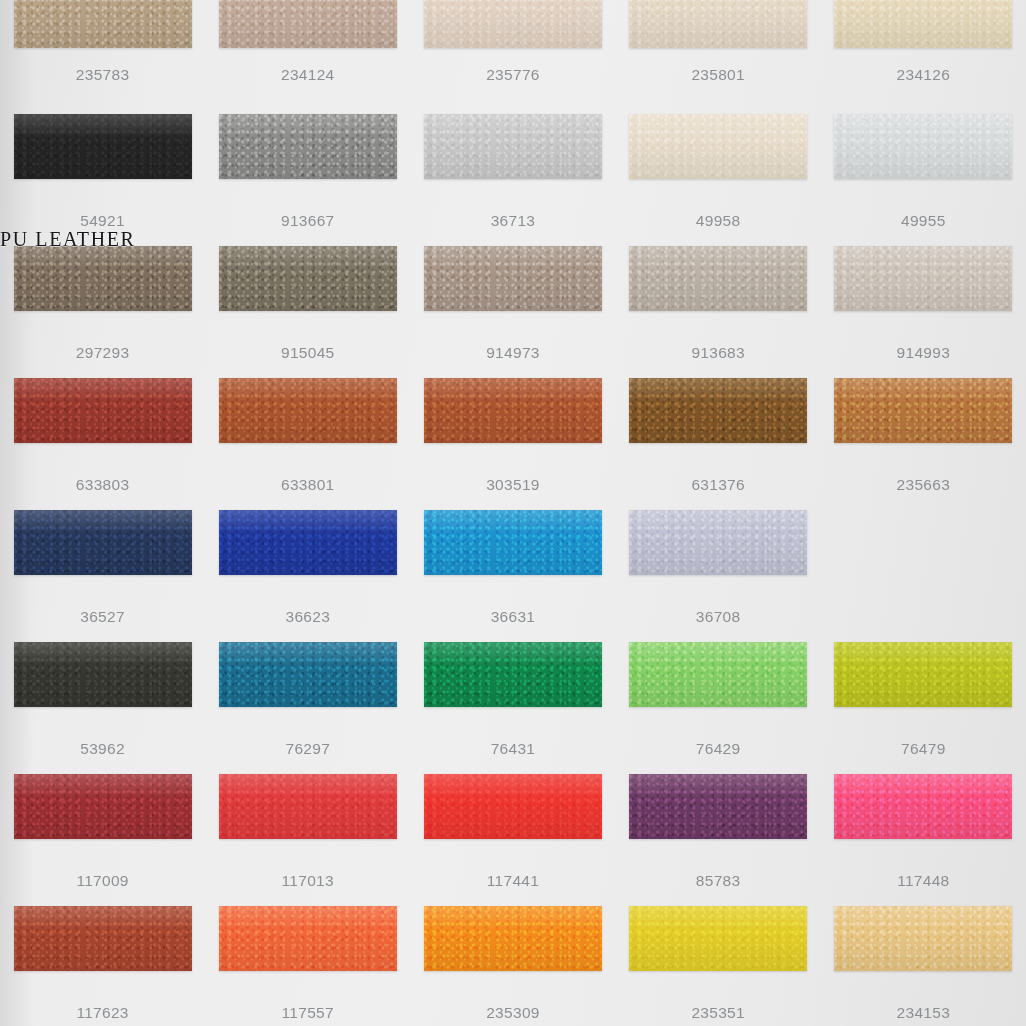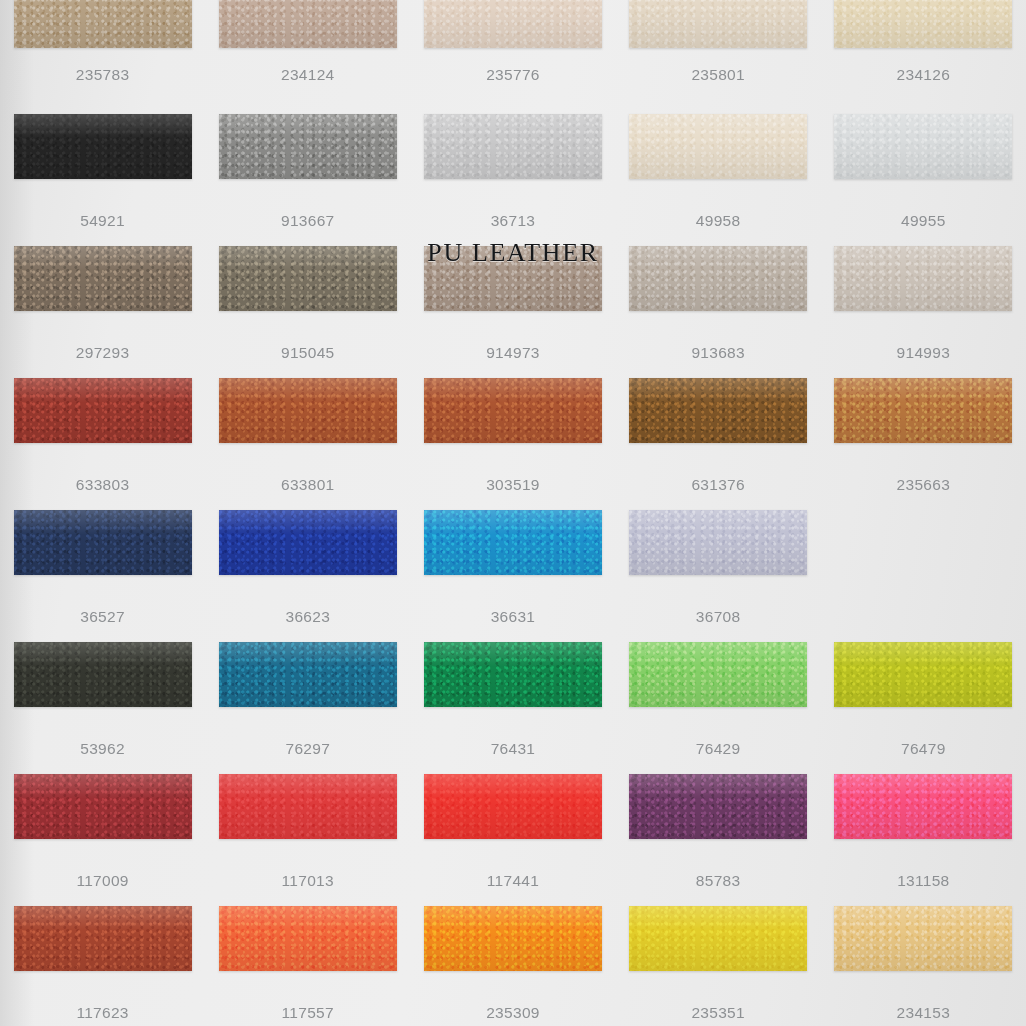--- a/index.html
+++ b/index.html
@@ -96,29 +96,27 @@
     line-height: 1;
     white-space: nowrap;
   }
   .row-0 .code { margin-top: 19px; text-align: center; }
 
   #title {
     position: absolute;
     left: 0;
     right: 0;
     top: 229px;
-    text-align: center;
     font-family: "Liberation Serif", serif;
-    font-size: 26px;
+    font-size: 20px;
     letter-spacing: 1.6px;
     color: #15171a;
     line-height: 1;
     z-index: 5;
     text-shadow: 0 1px 0 rgba(255,255,255,.6);
-    margin-top: 11px;
   }
 </style>
 </head>
 <body>
 
 <div id="chart-sheet">
 
   <div class="grid">
       <div class="row row-0">
         <div class="cell">
@@ -362,21 +360,21 @@
             <div class="grain"></div>
             <div class="sheen"></div>
           </div>
           <div class="code">85783</div>
         </div>
         <div class="cell">
           <div class="swatch" style="background: rgb(249, 80, 127);">
             <div class="grain"></div>
             <div class="sheen"></div>
           </div>
-          <div class="code">131158</div>
+          <div class="code">117448</div>
         </div>
       </div>
       <div class="row row-7">
         <div class="cell">
           <div class="swatch" style="background: rgb(166, 69, 47);">
             <div class="grain"></div>
             <div class="sheen"></div>
           </div>
           <div class="code">117623</div>
         </div>

